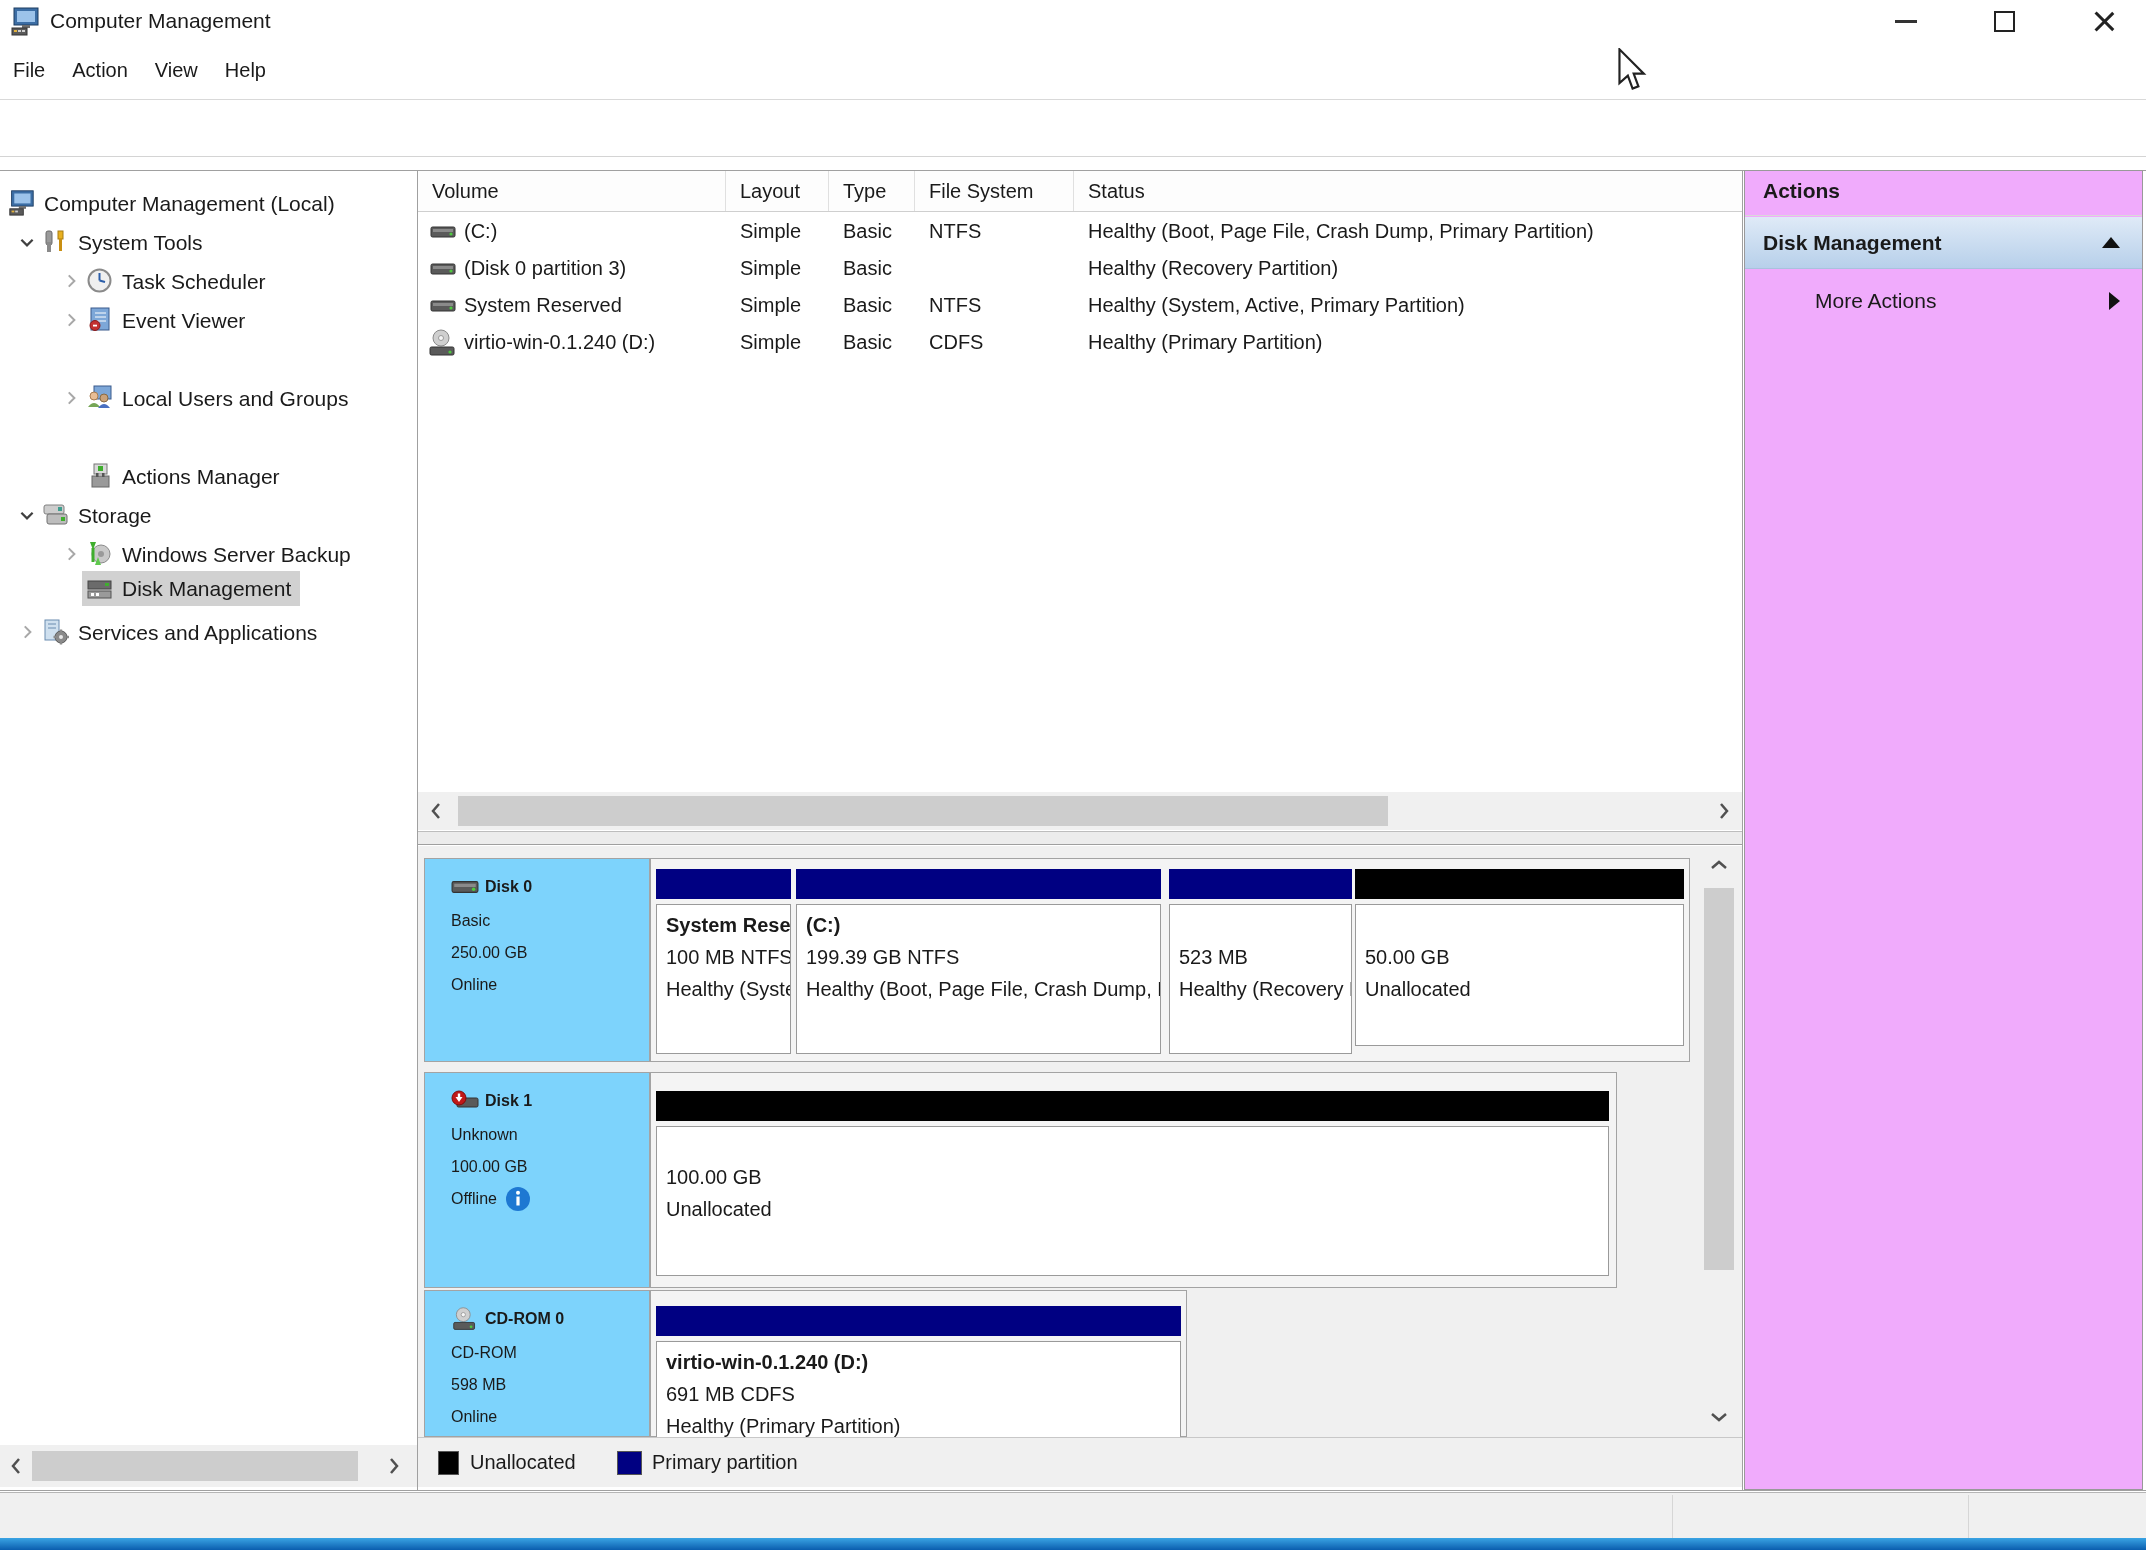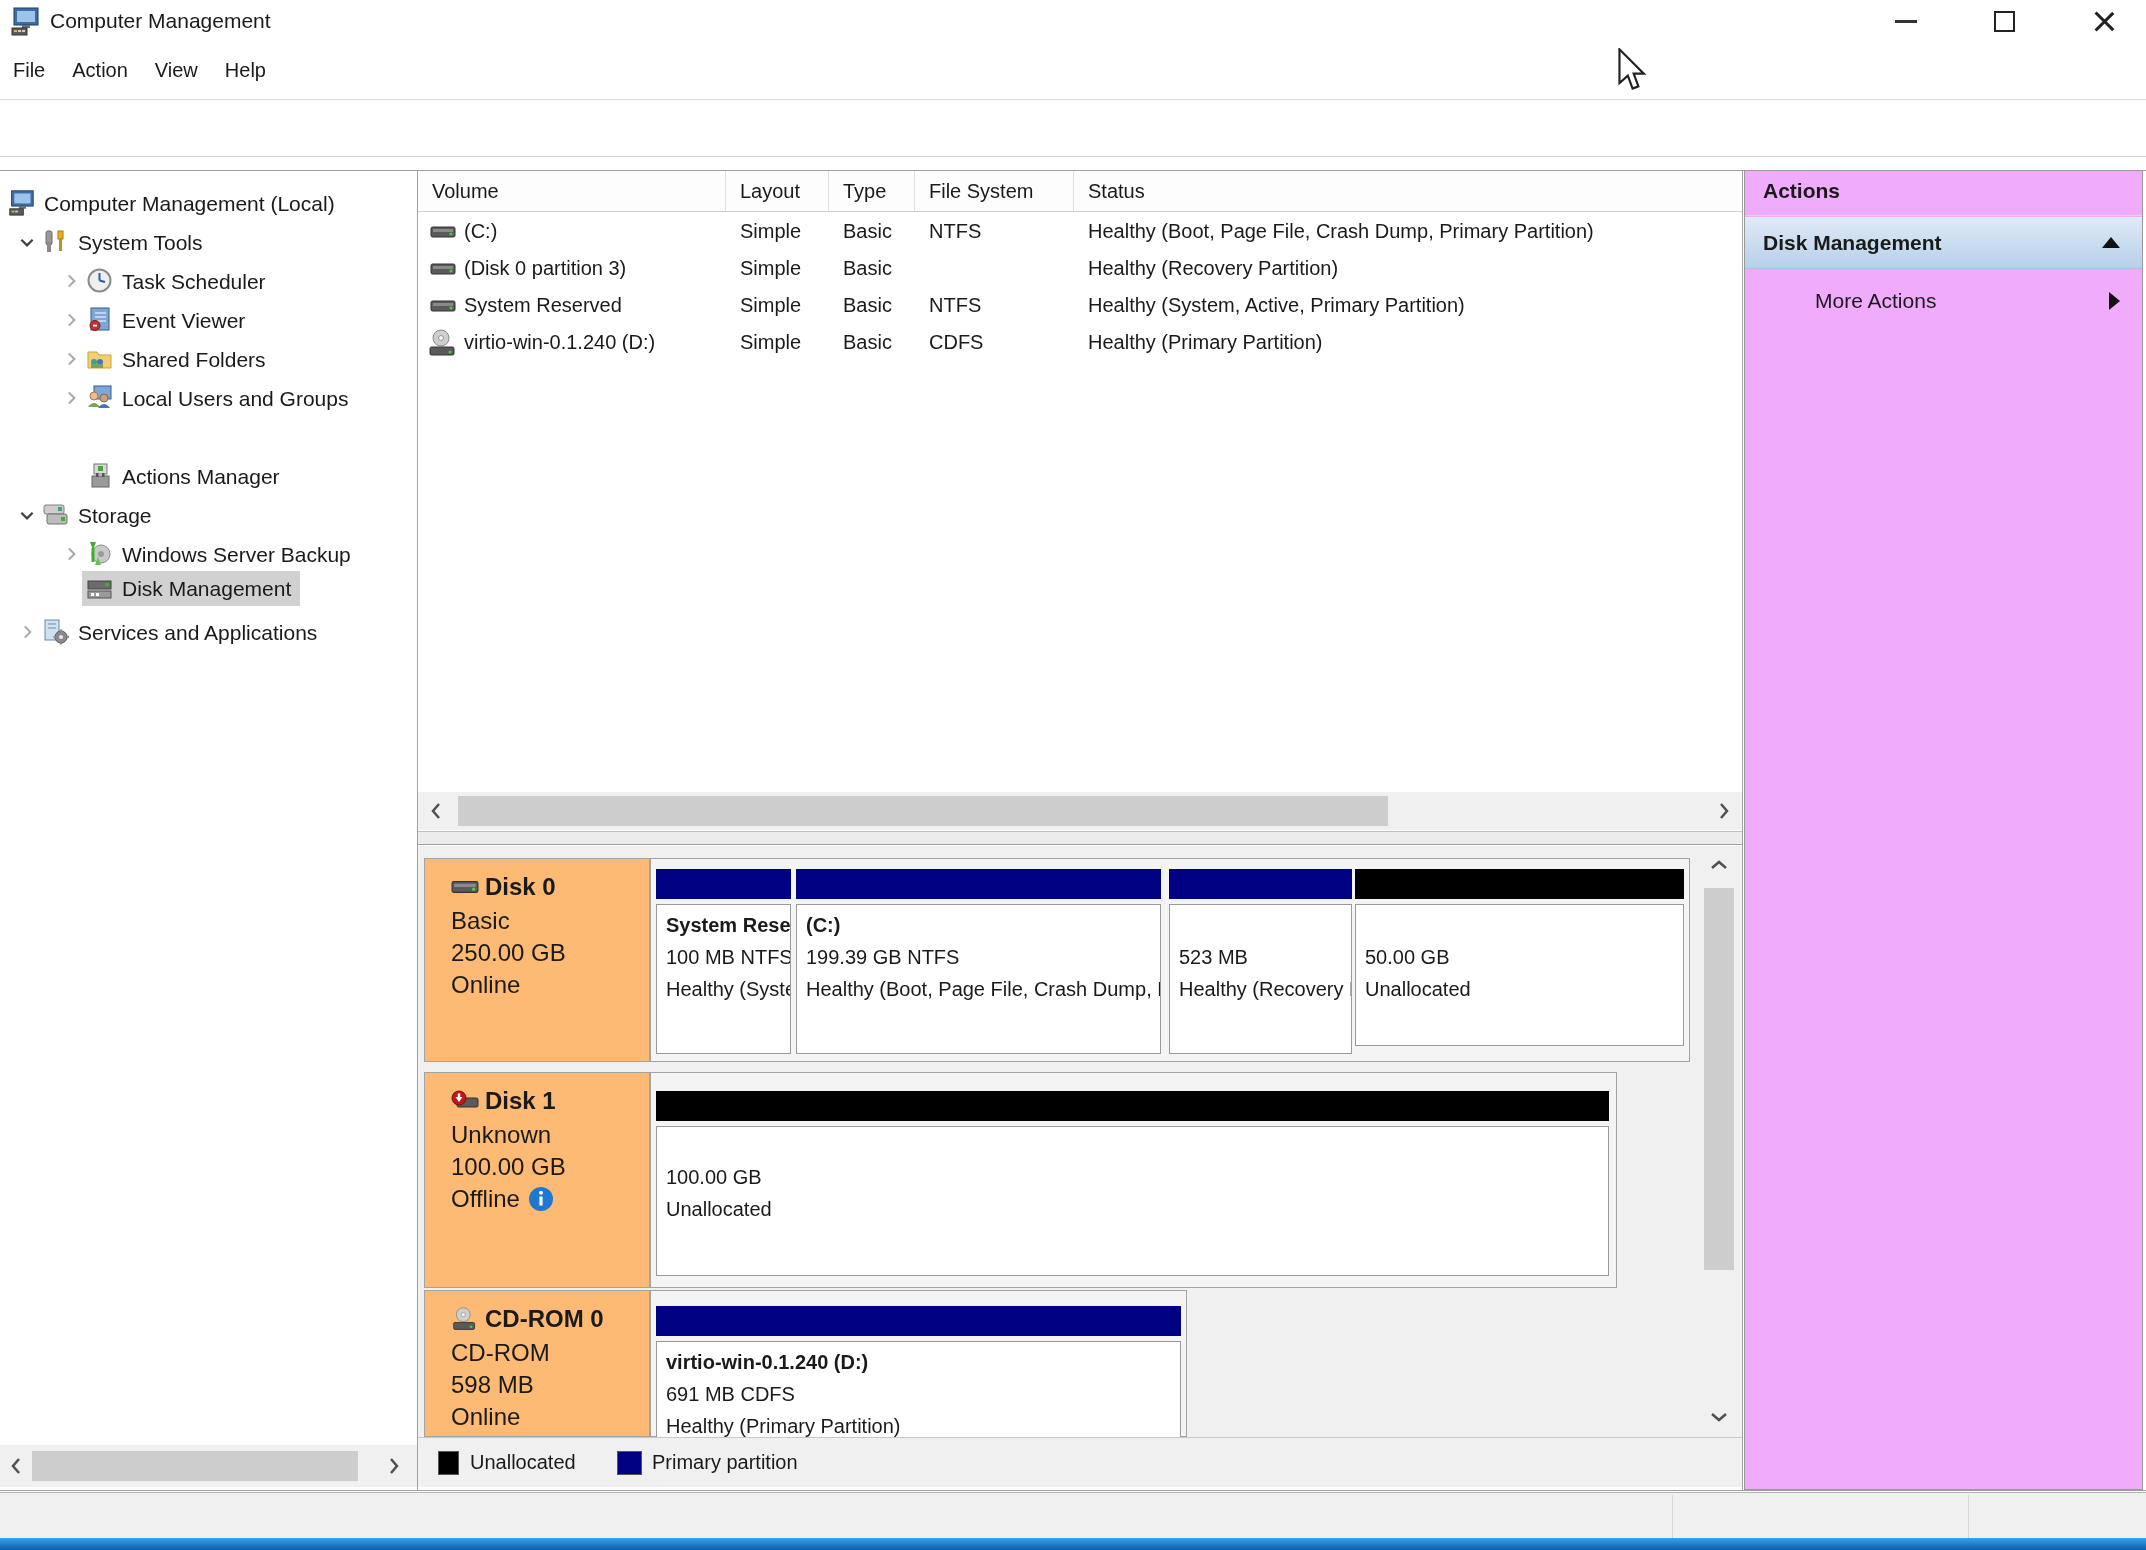--- a/index.html
+++ b/index.html
@@ -41,21 +41,21 @@
   
   .volume-pane{position:absolute;left:418px;top:171px;width:1324px;height:621px;background:#fff;overflow:hidden;}
   .vl-header{position:absolute;left:0;top:0;width:1324px;height:41px;background:#fdfdfd;border-bottom:1px solid #cfcfcf;box-sizing:border-box;}
   .vl-h{position:absolute;top:0;height:40px;line-height:40px;font-size:20px;padding-left:14px;border-right:1px solid #e0e0e0;box-sizing:border-box;overflow:hidden;white-space:nowrap;}
   .vl-row{position:absolute;left:0;width:1324px;height:37px;}
   .vl-c{position:absolute;top:0;height:37px;line-height:37px;font-size:20px;white-space:nowrap;overflow:hidden;}
   .vol-hscroll{position:absolute;left:418px;top:792px;width:1324px;height:38px;background:#f0f0f0;}
   .splitter{position:absolute;left:418px;top:831px;width:1324px;height:14px;background:#ececec;border-top:1px solid #bdbdbd;border-bottom:1px solid #9f9f9f;box-sizing:border-box;}
   
   .disk-pane{position:absolute;left:418px;top:846px;width:1324px;height:591px;background:#f0f0f0;overflow:hidden;}
-  .dlabel{position:absolute;background:#fdba74;border:1px solid #a3a3a3;box-sizing:border-box;padding:12px 16px 0 26px;font-size:24px;line-height:32px;}
+  .dlabel{position:absolute;background:#7dd3fc;border:1px solid #a3a3a3;box-sizing:border-box;padding:12px 16px 0 26px;font-size:16px;line-height:32px;}
   .dname{display:flex;align-items:center;font-weight:bold;margin-bottom:2px;}
   .dregion{position:absolute;background:#f4f4f4;border:1px solid #a3a3a3;box-sizing:border-box;}
   .part{position:absolute;top:0;height:100%;}
   .pbar{position:absolute;left:0;width:100%;height:30px;}
   .pbox{position:absolute;left:0;width:100%;background:#fff;border:1px solid #9a9a9a;box-sizing:border-box;
         padding:4px 0 0 9px;font-size:20px;line-height:32px;white-space:nowrap;overflow:hidden;}
   .pt{font-weight:bold;min-height:32px;}
   .legend{position:absolute;left:418px;top:1437px;width:1324px;height:50px;background:#f0f0f0;border-top:1px solid #c8c8c8;box-sizing:border-box;font-size:20px;}
   .lsw{position:absolute;top:13px;height:24px;border:1px solid #555;box-sizing:border-box;}
   .ltx{position:absolute;top:0;height:50px;line-height:48px;}
@@ -233,34 +233,20 @@
         <rect x="5" y="2" width="18" height="22" fill="#7da7d8" stroke="#3a5a8c"></rect>
         <line x1="9" y1="7" x2="20" y2="7" stroke="#fff"></line>
           <line x1="9" y1="11" x2="20" y2="11" stroke="#fff"></line>
           <line x1="9" y1="15" x2="20" y2="15" stroke="#fff"></line>
         <circle cx="9" cy="19.5" r="5" fill="#c23030" stroke="#8a1a1a"></circle>
           <rect x="7" y="18.7" width="4" height="1.8" fill="#fff"></rect>
       </svg>
       <span>Event Viewer</span>
     </div>
 
-    <div class="trow" style="top:162px;left:56px">
-      <span class="texp">
-        <svg width="18" height="18" viewBox="0 0 16 16">
-            <polyline points="6,3 11,8 6,13" fill="none" stroke="#a8a8a8" stroke-width="1.8"></polyline>
-          </svg>
-      </span>
-      <svg class="ticon" viewBox="0 0 27 27">
-        <path d="M2 7 h9 l2 3 h12 v13 h-23 z" fill="#f3cf72" stroke="#c9a33a"></path>
-        <circle cx="8" cy="17" r="3" fill="#3f9e8f"></circle>
-          <circle cx="14" cy="17" r="3" fill="#4a6fc0"></circle>
-        <rect x="5" y="19" width="12" height="4" fill="#7aa05a"></rect>
-      </svg>
-      <span>Shared Folders</span>
-    </div>
 
     <div class="trow" style="top:201px;left:56px">
       <span class="texp">
         <svg width="18" height="18" viewBox="0 0 16 16">
             <polyline points="6,3 11,8 6,13" fill="none" stroke="#a8a8a8" stroke-width="1.8"></polyline>
           </svg>
       </span>
       <svg class="ticon" viewBox="0 0 27 27">
         <rect x="8" y="2" width="17" height="13" fill="#7da7d8" stroke="#3a5a8c"></rect>
         <circle cx="8" cy="12" r="4" fill="#e8bd95" stroke="#a87c50"></circle>

